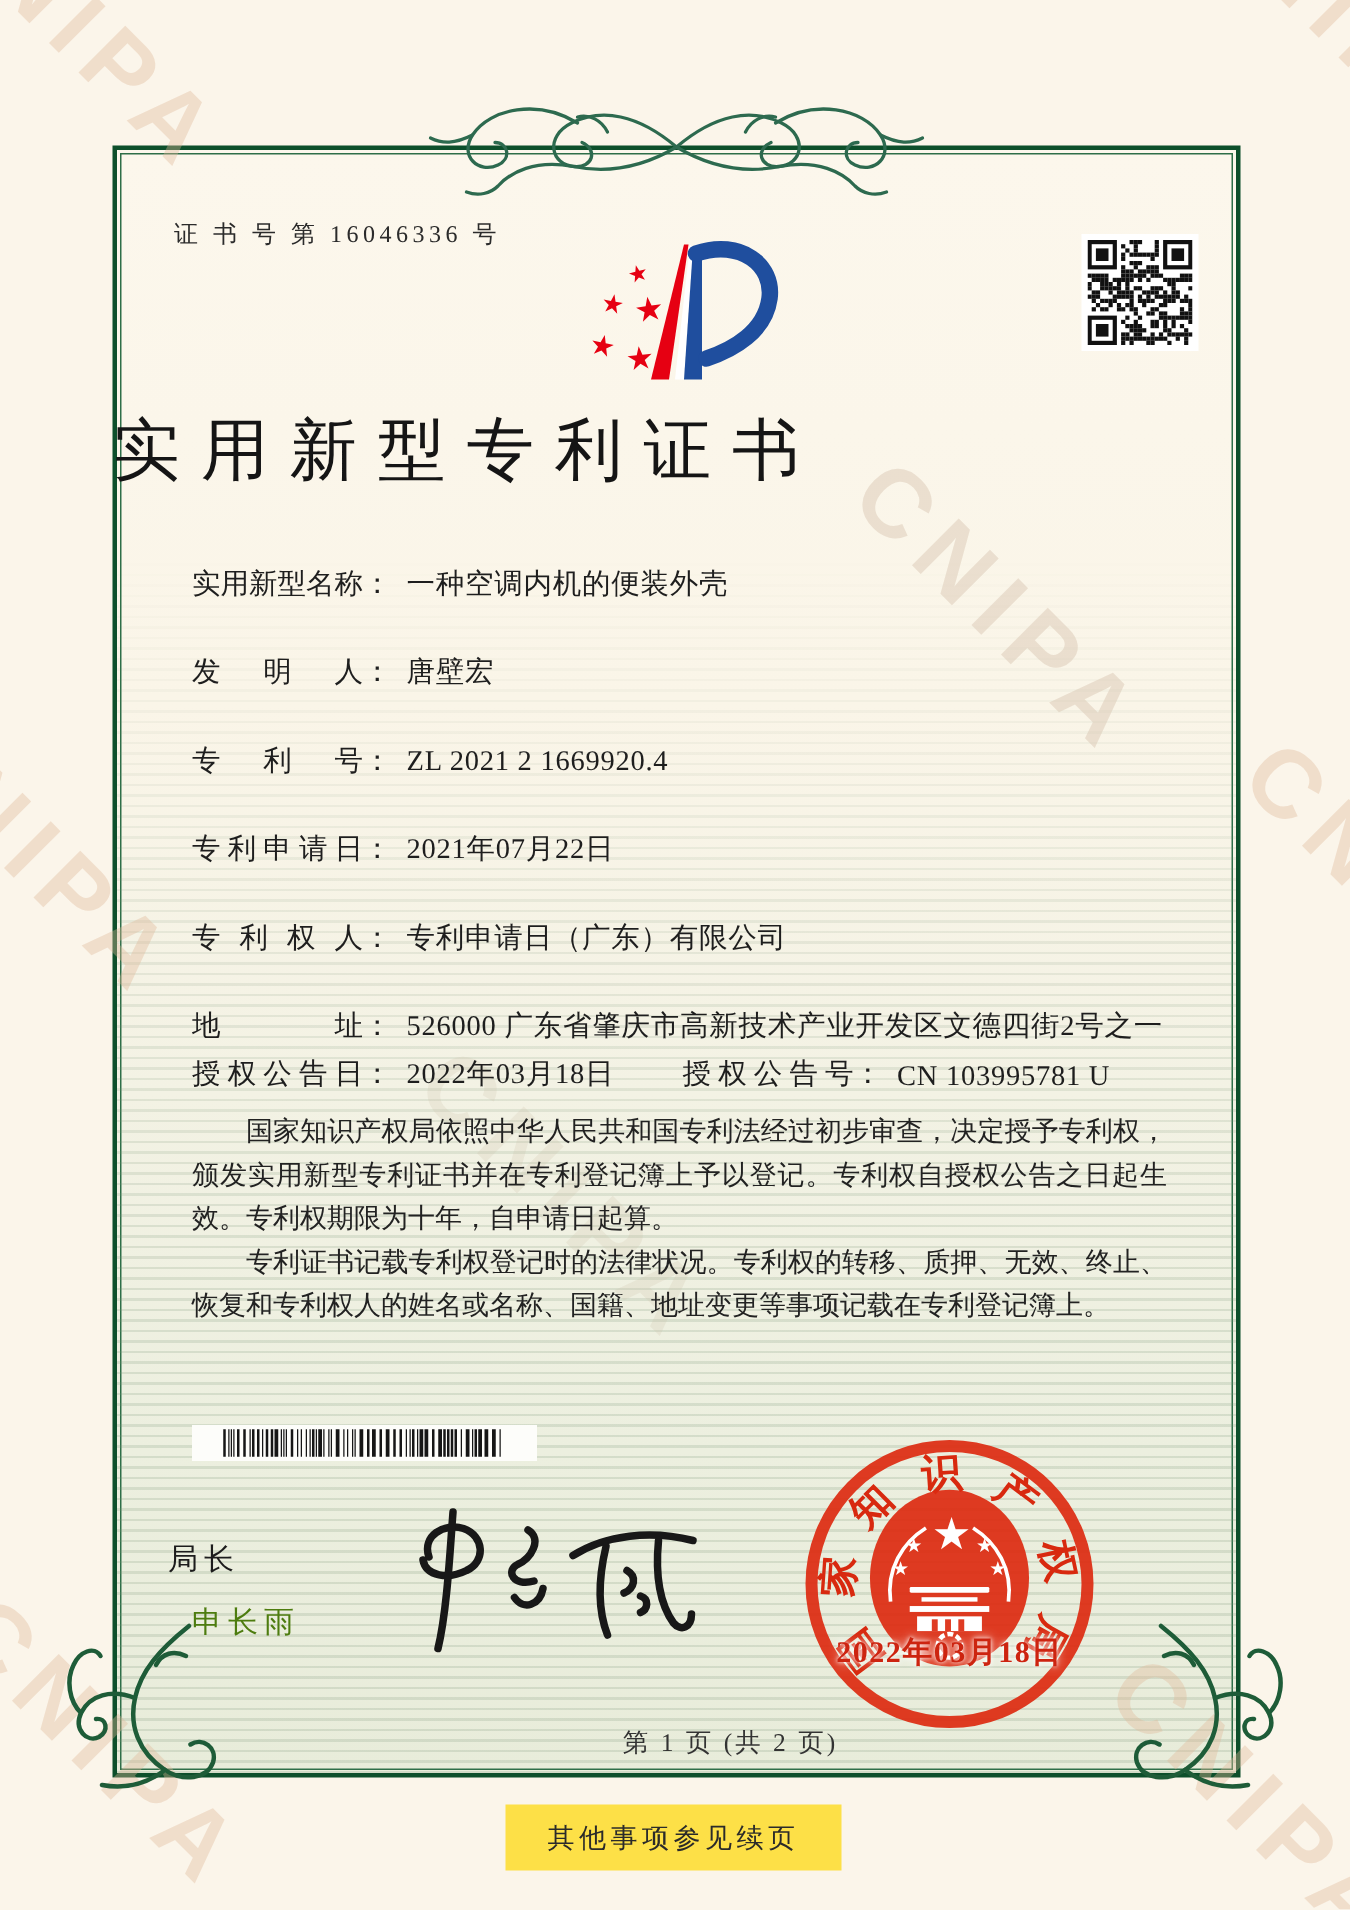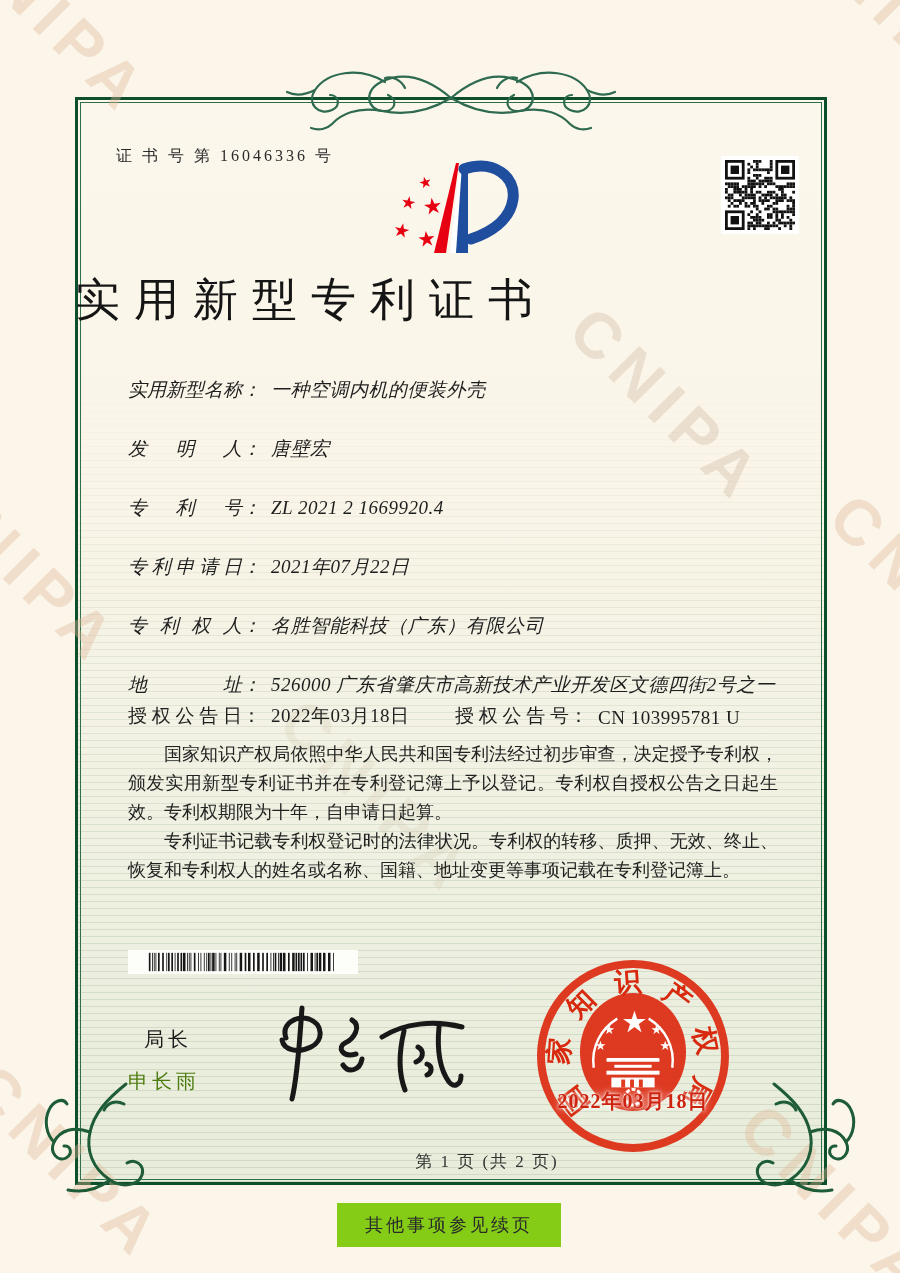--- a/index.html
+++ b/index.html
@@ -36,56 +36,56 @@
   .orn-br { left:748px; top:1080px; transform:scaleX(-1); }
 
   
   .cert-no { position:absolute; left:116px; top:146px; z-index:2; font-size:16px; letter-spacing:3px; color:#2b2b2b; }
   .logo { position:absolute; left:390px; top:153px; z-index:2; }
   .qr { position:absolute; left:721px; top:156px; z-index:2; background:#fff; padding:4px; }
   .title { position:absolute; left:75px; top:270px; width:752px; z-index:2; text-align:left;
            font-size:45px; font-weight:normal; letter-spacing:14px; color:#151515; }
 
   
-  .fields { position:absolute; left:128px; top:376px; width:650px; z-index:2; font-size:19px; color:#1e1e1e;font-style:italic; }
+  .fields { position:absolute; left:128px; top:376px; width:650px; z-index:2; font-size:19px; color:#1e1e1e; }
   .f-row { display:flex; align-items:flex-start; margin-bottom:32px; line-height:27px; }
   .f-label { display:inline-block; width:114px; flex:none; text-align:justify; text-align-last:justify; }
   .f-colon { flex:none; }
   .f-value { margin-left:10px; letter-spacing:0.5px; }
   .f-value-addr { width:528px; word-break:break-all; }
   .grant-row { position:absolute; left:128px; top:703px; width:650px; z-index:2; font-size:19px; color:#1e1e1e; display:flex; }
   .grant-left { display:flex; width:327px; flex:none;font-family:Liberation Serif, serif; }
   .grant-right { display:flex;align-items:flex-end; }
 
   
   .paras { position:absolute; left:128px; top:740px; width:650px; z-index:2;
            font-size:18px; line-height:29px; color:#222; text-align:justify; }
   .paras p { text-indent:2em; margin:0; }
 
   
   .barcode { position:absolute; left:128px; top:950px; z-index:2; background:#fdfdfa; padding:2px 3px; }
-  .director { position:absolute; left:144px; top:1026px; z-index:2; font-size:20px; color:#1c1c1c; letter-spacing:4px; }
+  .director { position:absolute; left:112px; top:1026px; z-index:2; font-size:20px; color:#1c1c1c; letter-spacing:4px; }
   .director-name { position:absolute; left:128px; top:1068px; z-index:2; font-size:20px; color:#4d7c0f; letter-spacing:4px; }
   .sig { position:absolute; left:252px; top:1002px; z-index:3; }
 
   
   .seal { position:absolute; left:537px; top:960px; width:192px; height:192px; z-index:3; }
   .seal-ring { position:absolute; inset:0; border:8px solid rgba(220,42,16,0.92); border-radius:50%; }
   .ring-ch { position:absolute; left:50%; top:50%; font-size:27px; font-weight:bold; color:#d8290f;
              font-family:"Liberation Serif","DejaVu Serif",serif; }
   .seal-emblem { position:absolute; left:41px; top:31px; }
   .seal-date { position:absolute; left:0; top:128px; width:100%; z-index:4; text-align:center;
                font-size:20px; font-weight:bold; color:#cd2410; letter-spacing:1px;
                text-shadow:0 0 3px rgba(255,255,255,0.95), 0 0 7px rgba(255,255,255,0.85); }
 
   
   .page-info { position:absolute; left:75px; top:1150px; width:824px; z-index:2; text-align:center;
                font-size:17px; color:#333; letter-spacing:2px; }
   .cont-note { position:absolute; left:337px; top:1203px; width:224px; height:44px; z-index:2;
-               background:#84cc16; display:flex; align-items:center; justify-content:center;
+               background:#fde047; display:flex; align-items:center; justify-content:center;
                font-size:18px; color:#2a2a2a; letter-spacing:3px; }
 </style>
 </head>
 <body>
 
 <div class="page">
 
   <div class="wm wm1">CNIPA</div>
   <div class="wm wm2">CNIPA</div>
   <div class="wm wm3">CNIPA</div>
@@ -408,21 +408,21 @@
       <span class="f-value">ZL 2021 2 1669920.4</span>
     </div>
     <div class="f-row">
       <span class="f-label">专利申请日</span>
         <span class="f-colon">：</span>
       <span class="f-value">2021年07月22日</span>
     </div>
     <div class="f-row">
       <span class="f-label">专利权人</span>
         <span class="f-colon">：</span>
-      <span class="f-value">名胜智能科技（广东）有限公司</span>
+      <span class="f-value">专利申请日（广东）有限公司</span>
     </div>
     <div class="f-row">
       <span class="f-label">地址</span>
         <span class="f-colon">：</span>
       <span class="f-value f-value-addr">526000 广东省肇庆市高新技术产业开发区文德四街2号之一</span>
     </div>
   </div>
 
   <div class="grant-row">
     <div class="grant-left">

